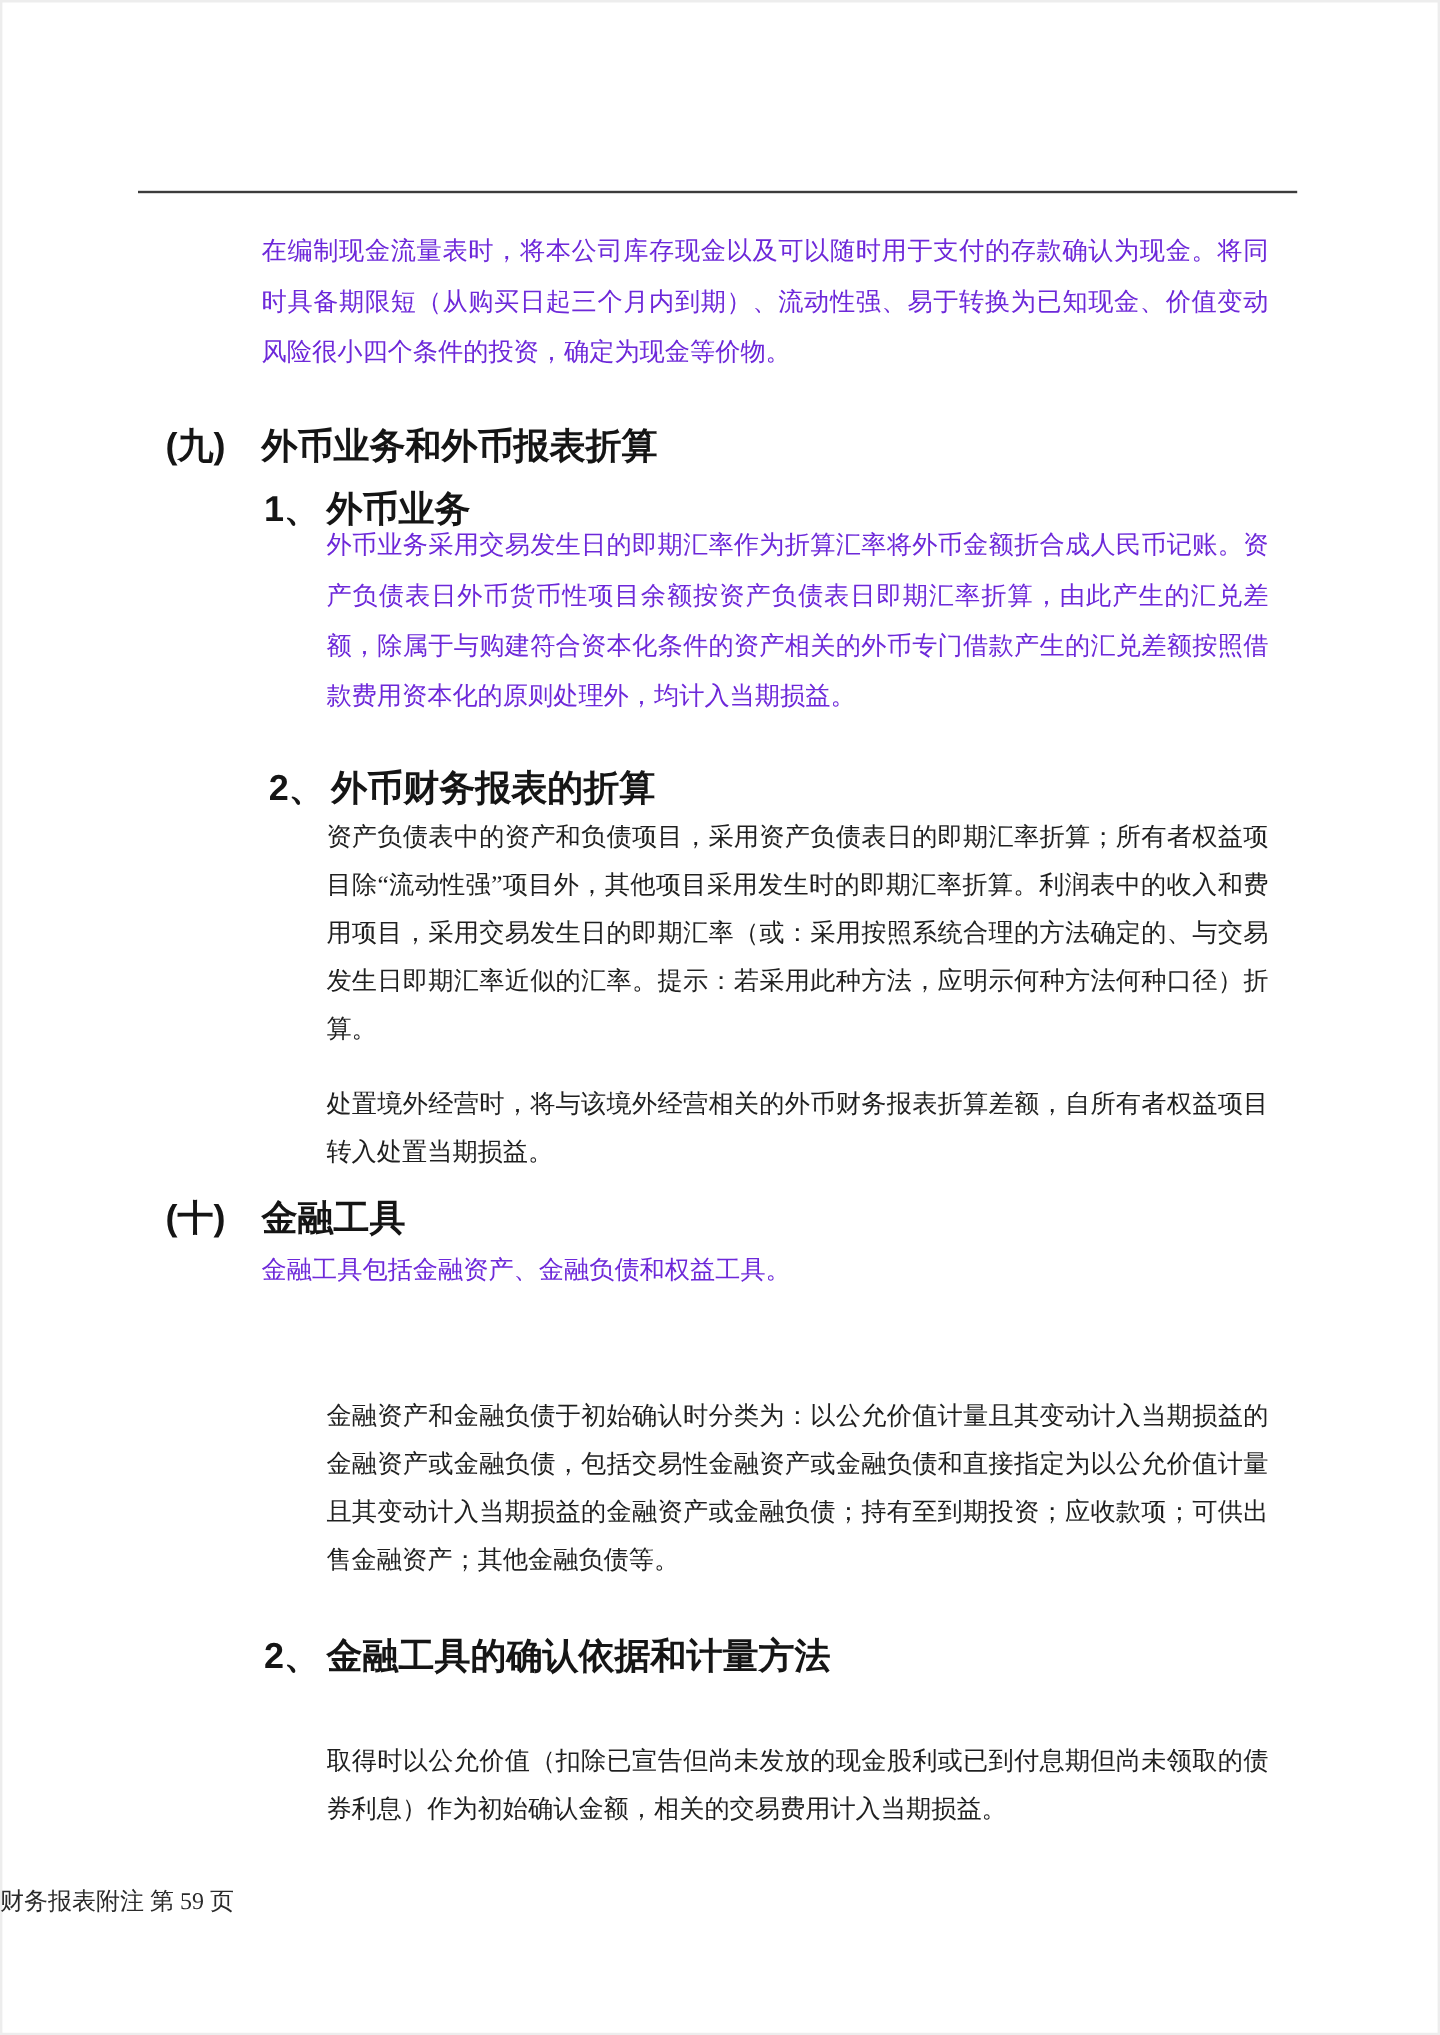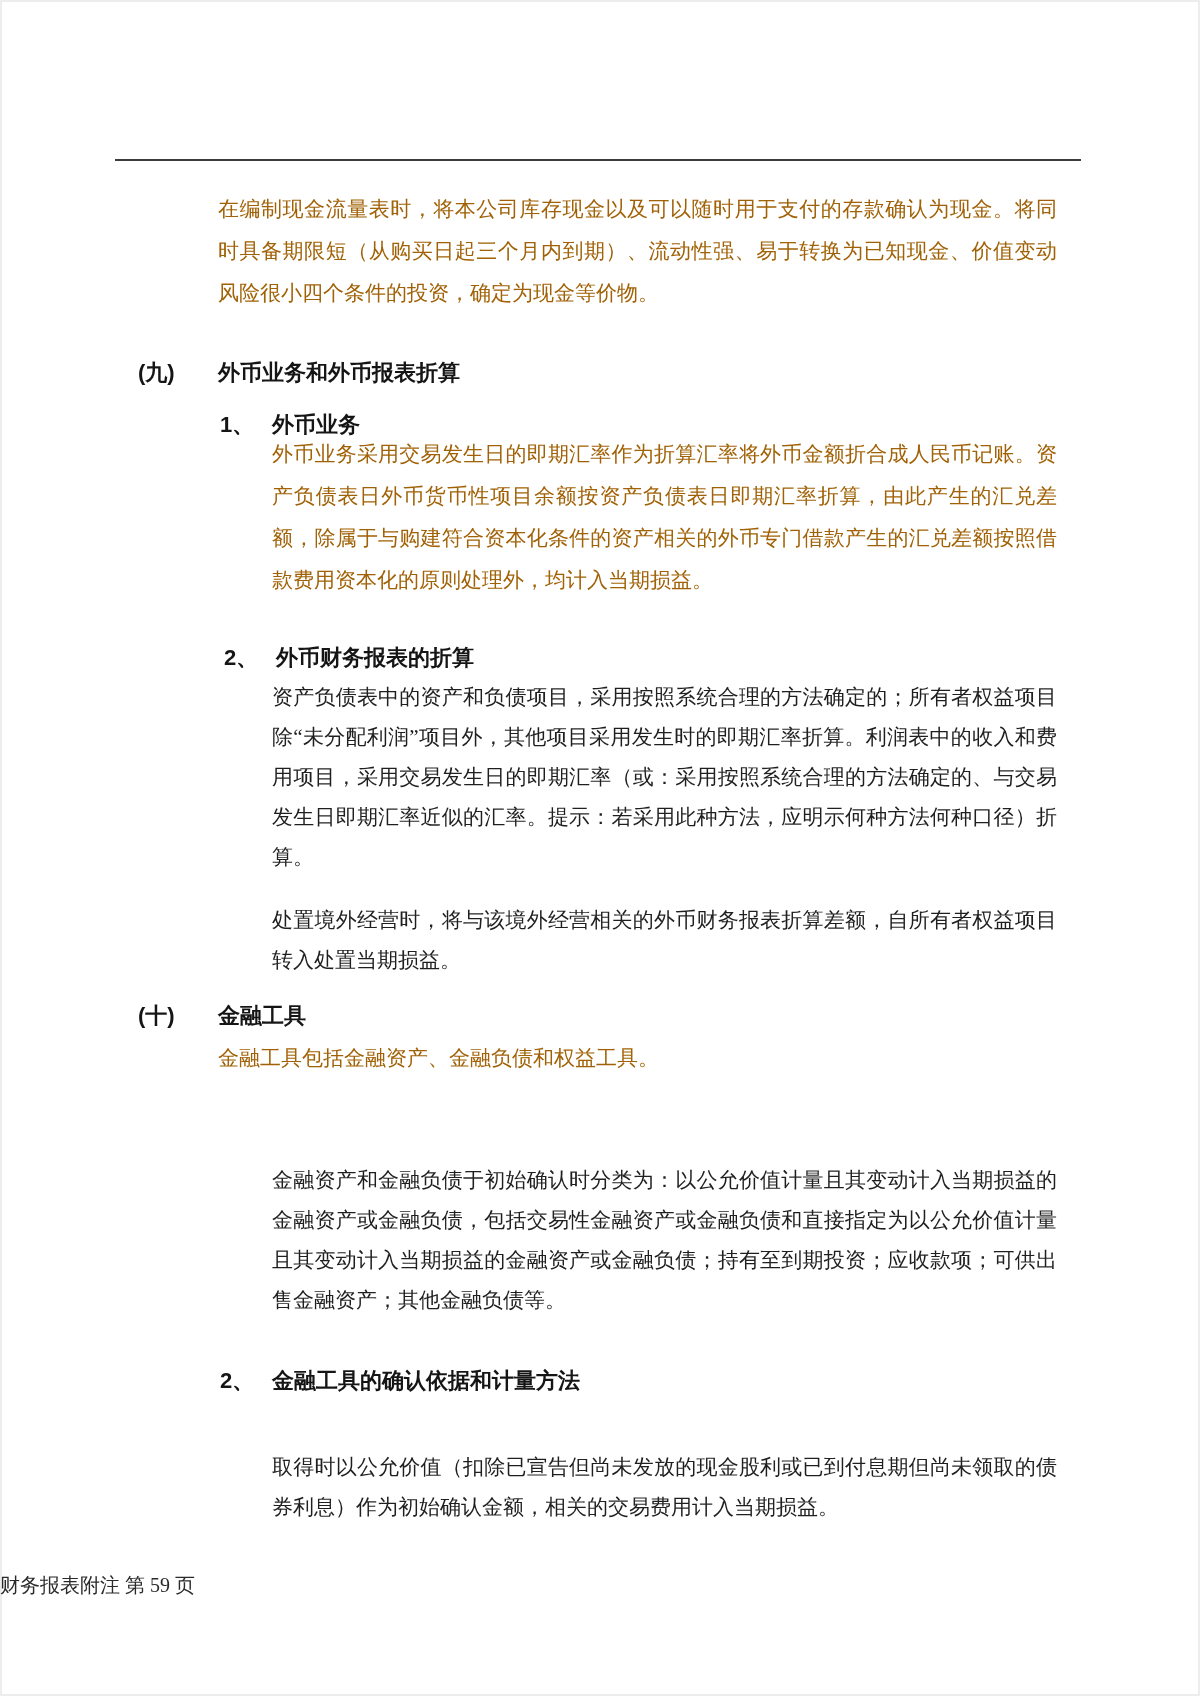--- a/index.html
+++ b/index.html
@@ -28,33 +28,33 @@
     position:absolute;
     left:115px; top:159px;
     width:966px; height:2px;
     background:#3c3c3c;
   }
   
   .para{
     font-size:21px;
     line-height:42px;
     text-align:justify;
-    color:#a16207;
+    color:#6d28d9;
   }
   .para-tight{
     font-size:21px;
     line-height:40px;
     text-align:justify;
     color:#1f1f1f;
   }
   
   .sec-row,.item-row{
     font-family:"Liberation Sans","DejaVu Sans",sans-serif;
     font-weight:bold;
-    font-size:22px;
+    font-size:30px;
     line-height:42px;
     white-space:nowrap;
     color:#151515;
   }
   .sec-marker{
     display:inline-block;
     width:80px;
   }
   .item-num{
     display:inline-block;
@@ -84,21 +84,21 @@
   </div>
 
   <div class="abs item-row" style="left:220px; top:392px;margin-top:12px;">
     <span class="item-num">1、</span><span>外币业务</span>
   </div>
   <div class="abs para" style="left:272px; top:433px; width:785px;">外币业务采用交易发生日的即期汇率作为折算汇率将外币金额折合成人民币记账。资产负债表日外币货币性项目余额按资产负债表日即期汇率折算，由此产生的汇兑差额，除属于与购建符合资本化条件的资产相关的外币专门借款产生的汇兑差额按照借款费用资本化的原则处理外，均计入当期损益。</div>
 
   <div class="abs item-row" style="left:224px; top:637px;">
     <span class="item-num">2、</span><span>外币财务报表的折算</span>
   </div>
-  <div class="abs para-tight" style="left:272px; top:677px; width:785px;">资产负债表中的资产和负债项目，采用按照系统合理的方法确定的；所有者权益项目除“未分配利润”项目外，其他项目采用发生时的即期汇率折算。利润表中的收入和费用项目，采用交易发生日的即期汇率（或：采用按照系统合理的方法确定的、与交易发生日即期汇率近似的汇率。提示：若采用此种方法，应明示何种方法何种口径）折算。</div>
+  <div class="abs para-tight" style="left:272px; top:677px; width:785px;">资产负债表中的资产和负债项目，采用资产负债表日的即期汇率折算；所有者权益项目除“流动性强”项目外，其他项目采用发生时的即期汇率折算。利润表中的收入和费用项目，采用交易发生日的即期汇率（或：采用按照系统合理的方法确定的、与交易发生日即期汇率近似的汇率。提示：若采用此种方法，应明示何种方法何种口径）折算。</div>
   <div class="abs para-tight" style="left:272px; top:900px; width:785px;">处置境外经营时，将与该境外经营相关的外币财务报表折算差额，自所有者权益项目转入处置当期损益。</div>
 
   <div class="abs sec-row" style="left:138px; top:995px;">
     <span class="sec-marker">(十)</span><span>金融工具</span>
   </div>
   <div class="abs para" style="left:218px; top:1037px; width:839px;">金融工具包括金融资产、金融负债和权益工具。</div>
 
   <div class="abs para-tight" style="left:272px; top:1160px; width:785px;">金融资产和金融负债于初始确认时分类为：以公允价值计量且其变动计入当期损益的金融资产或金融负债，包括交易性金融资产或金融负债和直接指定为以公允价值计量且其变动计入当期损益的金融资产或金融负债；持有至到期投资；应收款项；可供出售金融资产；其他金融负债等。</div>
 
   <div class="abs item-row" style="left:220px; top:1360px;">

